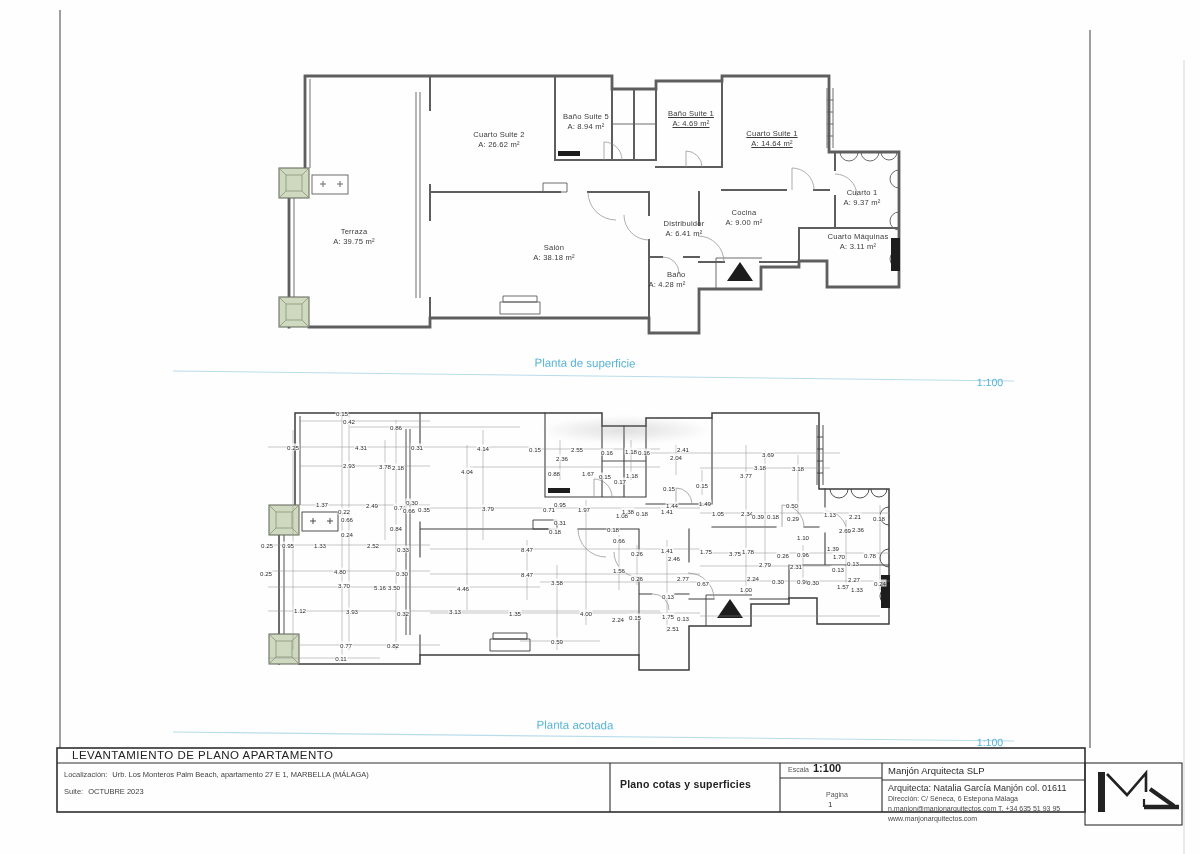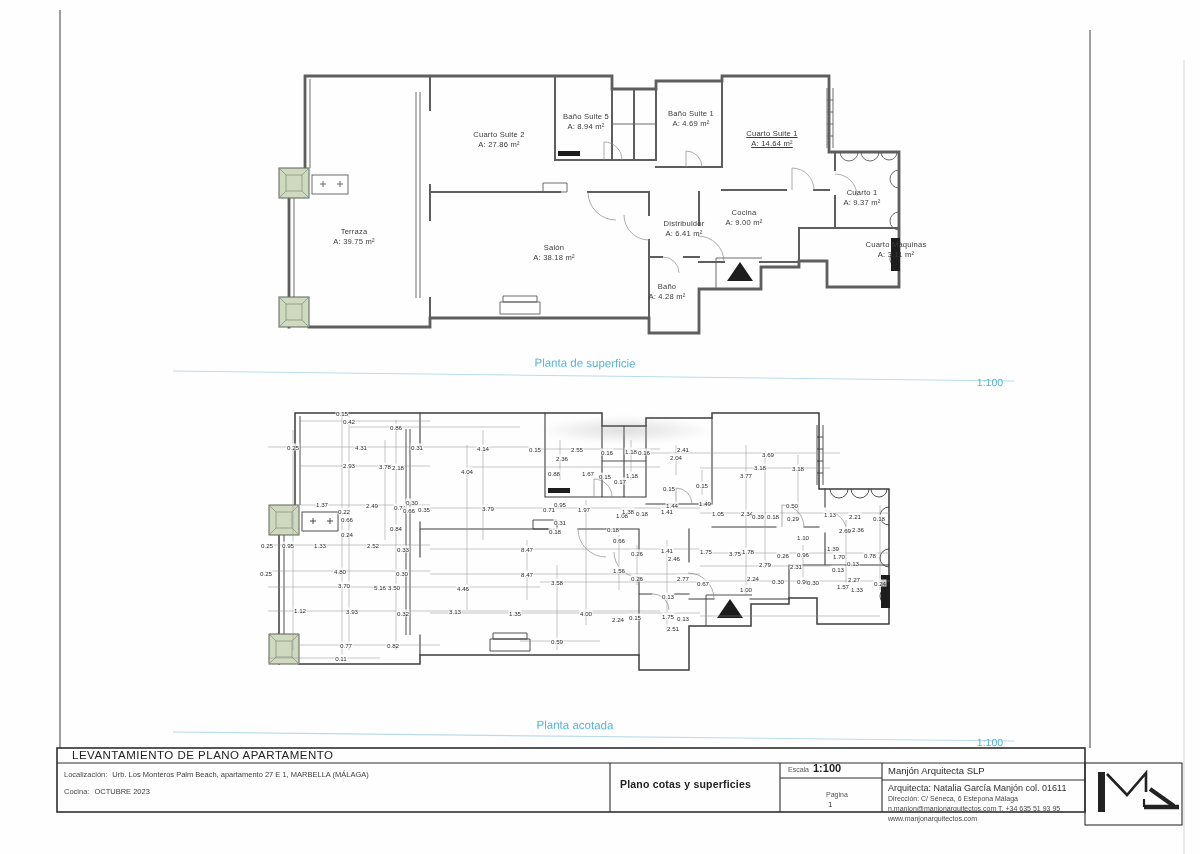--- a/index.html
+++ b/index.html
@@ -130,27 +130,27 @@
       <path d="M1144,807 H1179" stroke="#222" stroke-width="4.5" fill="none"></path>
       <path d="M1144,807 V799" stroke="#222" stroke-width="2.2" fill="none"></path>
     </g>
   </svg>
 
   <div class="smudge"></div>
 
   <div id="rooms-layer">
       <div class="room" style="left: 499px; top: 130px;">
         <span class="rname">Cuarto Suite 2</span>
-        <span class="rarea">A: 27.86 m²</span>
+        <span class="rarea">A: 26.62 m²</span>
       </div>
       <div class="room" style="left: 586px; top: 112px;">
         <span class="rname">Baño Suite 5</span>
         <span class="rarea">A: 8.94 m²</span>
       </div>
-      <div class="room" style="left: 691px; top: 109px;">
+      <div class="room" style="left: 691px; top: 109px; text-decoration: underline;">
         <span class="rname">Baño Suite 1</span>
         <span class="rarea">A: 4.69 m²</span>
       </div>
       <div class="room" style="left: 772px; top: 129px; text-decoration: underline;">
         <span class="rname">Cuarto Suite 1</span>
         <span class="rarea">A: 14.64 m²</span>
       </div>
       <div class="room" style="left: 862px; top: 188px;">
         <span class="rname">Cuarto 1</span>
         <span class="rarea">A: 9.37 m²</span>
@@ -164,25 +164,25 @@
         <span class="rarea">A: 38.18 m²</span>
       </div>
       <div class="room" style="left: 684px; top: 219px;">
         <span class="rname">Distribuidor</span>
         <span class="rarea">A: 6.41 m²</span>
       </div>
       <div class="room" style="left: 744px; top: 208px;">
         <span class="rname">Cocina</span>
         <span class="rarea">A: 9.00 m²</span>
       </div>
-      <div class="room" style="left: 858px; top: 240px; margin-left: 38px;">
+      <div class="room" style="left: 858px; top: 232px;">
         <span class="rname">Cuarto Máquinas</span>
         <span class="rarea">A: 3.11 m²</span>
       </div>
-      <div class="room" style="left: 667px; top: 282px;">
+      <div class="room" style="left: 667px; top: 270px; text-align: right;">
         <span class="rname">Baño</span>
         <span class="rarea">A: 4.28 m²</span>
       </div>
     </div>
 
   <div id="dims-layer">
       <span class="dim" style="left: 342px; top: 413px;">0.15</span>
       <span class="dim" style="left: 349px; top: 421px;">0.42</span>
       <span class="dim" style="left: 396px; top: 427px;">0.86</span>
       <span class="dim" style="left: 293px; top: 447px;">0.25</span>
@@ -312,21 +312,21 @@
   <div class="ptitle" style="left:585px;top:357px">Planta de superficie</div>
   <div class="pscale" style="left:990px;top:376px">1:100</div>
   <div class="ptitle" style="left:575px;top:719px">Planta acotada</div>
   <div class="pscale" style="left:990px;top:736px">1:100</div>
 
   <div class="tb tb-title" style="left:72px;top:749px">LEVANTAMIENTO DE PLANO APARTAMENTO</div>
   <div class="tb tb-small" style="left:64px;top:770px">
     <span class="lbl">Localización:</span><span>Urb. Los Monteros Palm Beach, apartamento 27 E 1, MARBELLA (MÁLAGA)</span>
   </div>
   <div class="tb tb-small" style="left:64px;top:787px">
-    <span class="lbl">Cocina:</span><span>OCTUBRE 2023</span>
+    <span class="lbl">Suite:</span><span>OCTUBRE 2023</span>
   </div>
   <div class="tb tb-sheet" style="left:620px;top:778px">Plano cotas y superficies</div>
   <div class="tb tb-esclbl" style="left:788px;top:766px">Escala</div>
   <div class="tb tb-escval" style="left:813px;top:762px">1:100</div>
   <div class="tb tb-pag" style="left:826px;top:791px">Pagina</div>
   <div class="tb tb-pagnum" style="left:828px;top:800px">1</div>
   <div class="tb tb-firm" style="left:888px;top:765px">Manjón Arquitecta SLP</div>
   <div class="tb tb-arch" style="left:888px;top:783px">Arquitecta: Natalia García Manjón col. 01611</div>
   <div class="tb tb-tiny" style="left:888px;top:795px">Dirección: C/ Séneca, 6 Estepona Málaga</div>
   <div class="tb tb-tiny" style="left:888px;top:805px">n.manjon@manjonarquitectos.com T. +34 635 51 93 95</div>

